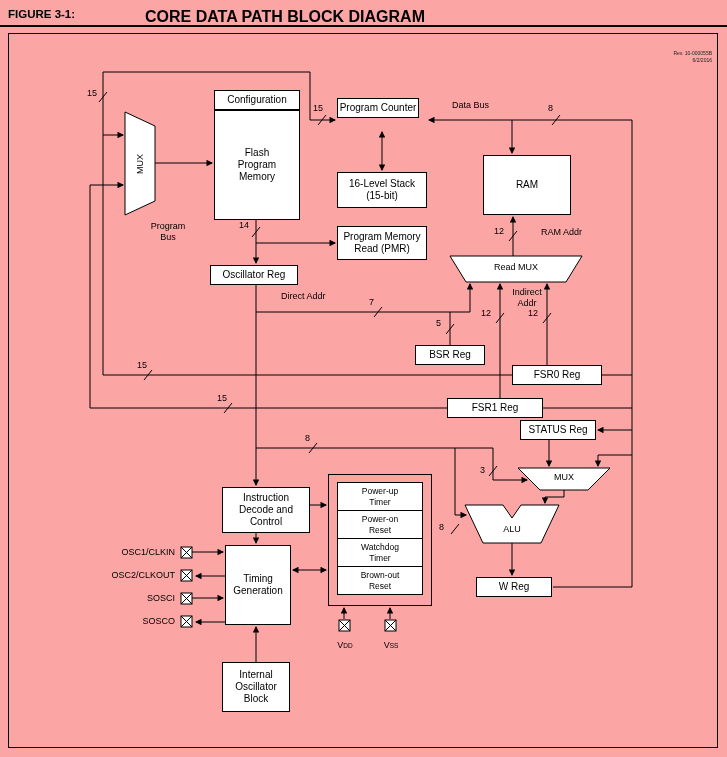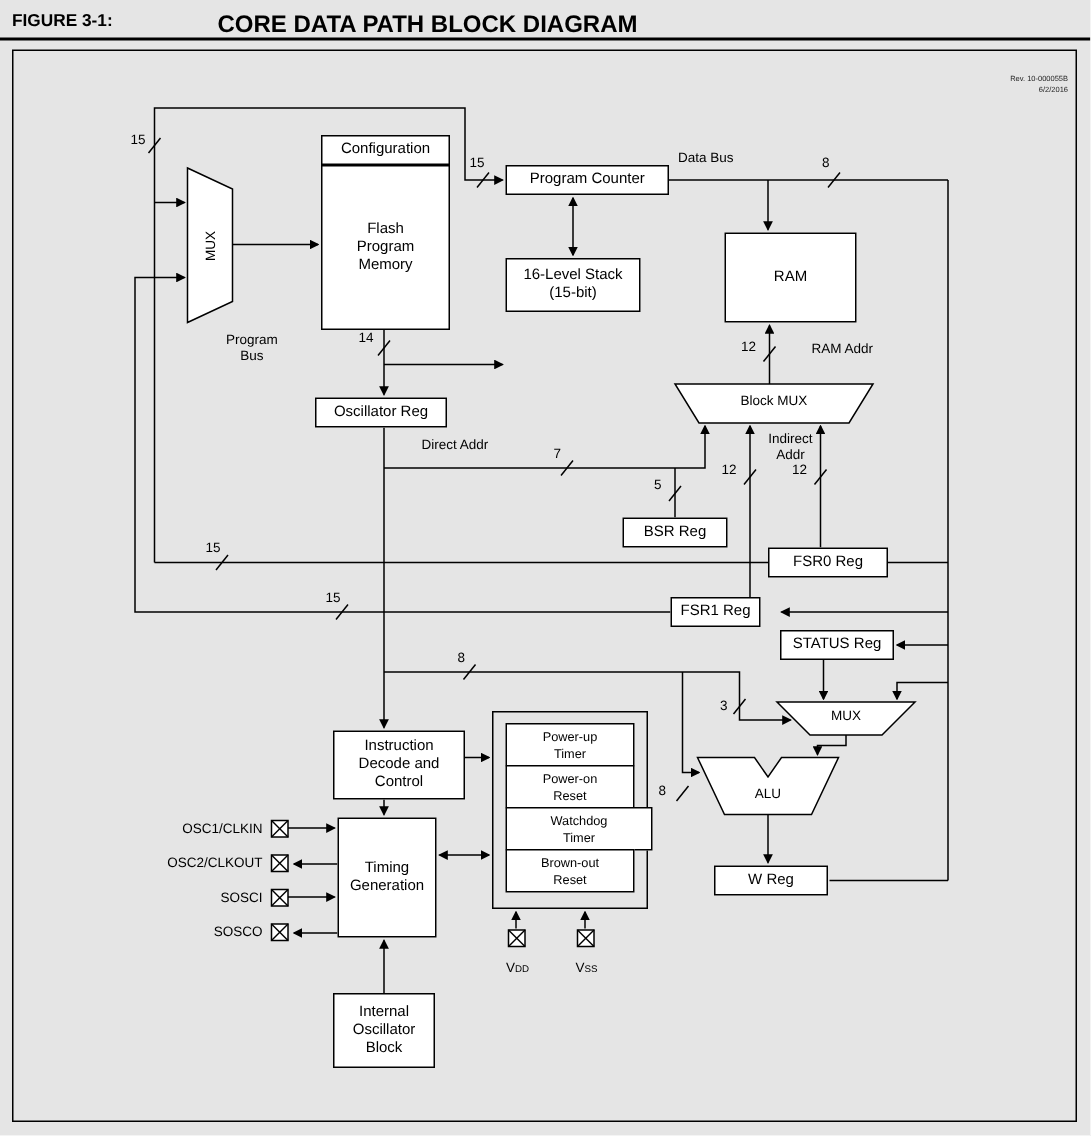--- a/index.html
+++ b/index.html
@@ -1,17 +1,17 @@
 <!DOCTYPE html>
 <html><head>
 <meta charset="utf-8">
 <style>
   html,body { margin:0; padding:0; background:#fff; }
   .canvas {
-    position:relative; width:727px; height:757px; background:#e5e5e5;
+    position:relative; width:727px; height:757px; background:#fca5a5;
     font-family:"Liberation Sans", sans-serif; color:#000; overflow:hidden;
   }
   .hdr-figure { position:absolute; left:8px; top:8px; font-weight:bold; font-size:11.5px; }
   .hdr-title  { position:absolute; left:145px; top:8px; font-weight:bold; font-size:16px; }
   .hdr-rule   { position:absolute; left:0; top:25px; width:727px; height:2px; background:#000; }
   .frame { position:absolute; left:8px; top:33px; width:710px; height:715px; border:1px solid #000; box-sizing:border-box; }
   .rev { position:absolute; left:600px; top:50px; width:112px; font-size:5px; line-height:1.4; text-align:right; color:#222; }
   svg.wires { position:absolute; left:0; top:0; }
   svg.wires line, svg.wires polyline { stroke:#000; stroke-width:1; fill:none; }
   svg.wires polygon { stroke:#000; stroke-width:1; fill:#fff; }
@@ -147,50 +147,52 @@
       <rect x="385" y="620" width="11" height="11"></rect>
       <line x1="385" y1="620" x2="396" y2="631"></line>
         <line x1="396" y1="620" x2="385" y2="631"></line>
     </g>
   </svg>
 
   <div class="box" style="left:214px;top:90px;width:86px;height:20px;">Configuration</div>
   <div class="box" style="left:214px;top:110px;width:86px;height:110px;">Flash
 Program
 Memory</div>
-  <div class="box" style="left:337px;top:110px;width:109px;height:20px;">Program Counter</div>
+  <div class="box" style="left:337px;top:98px;width:82px;height:20px;">Program Counter</div>
   <div class="box" style="left:337px;top:172px;width:90px;height:36px;">16-Level Stack
 (15-bit)</div>
   <div class="box" style="left:468px;top:155px;width:88px;height:60px;margin-left:15px;">RAM</div>
+  <div class="box" style="left:337px;top:226px;width:90px;height:34px;">Program Memory
+Read (PMR)</div>
   <div class="box" style="left:210px;top:265px;width:88px;height:20px;">Oscillator Reg</div>
   <div class="box" style="left:415px;top:345px;width:70px;height:20px;">BSR Reg</div>
-  <div class="box" style="left:512px;top:365px;width:80px;height:20px;text-align:center;">FSR0 Reg</div>
-  <div class="box" style="left:447px;top:398px;width:60px;height:20px;">FSR1 Reg</div>
+  <div class="box" style="left:512px;top:365px;width:90px;height:20px;text-align:center;">FSR0 Reg</div>
+  <div class="box" style="left:447px;top:398px;width:96px;height:20px;">FSR1 Reg</div>
   <div class="box" style="left:520px;top:420px;width:76px;height:20px;">STATUS Reg</div>
   <div class="box" style="left:476px;top:577px;width:76px;height:20px;">W Reg</div>
   <div class="box" style="left:222px;top:487px;width:88px;height:46px;">Instruction
 Decode and
 Control</div>
   <div class="box" style="left:328px;top:474px;width:104px;height:132px;background:transparent;"></div>
   <div class="box" style="left:337px;top:482px;width:86px;height:29px;font-size:8.5px;">Power-up
 Timer</div>
   <div class="box" style="left:337px;top:510px;width:86px;height:29px;font-size:8.5px;">Power-on
 Reset</div>
-  <div class="box" style="left:337px;top:538px;width:98px;height:29px;font-size:8.5px;">Watchdog
+  <div class="box" style="left:337px;top:538px;width:86px;height:29px;font-size:8.5px;">Watchdog
 Timer</div>
   <div class="box" style="left:337px;top:566px;width:86px;height:29px;font-size:8.5px;">Brown-out
 Reset</div>
   <div class="box" style="left:225px;top:545px;width:66px;height:80px;">Timing
 Generation</div>
   <div class="box" style="left:222px;top:662px;width:68px;height:50px;">Internal
 Oscillator
 Block</div>
 
   <div class="shape-lbl rot" style="left:126px;top:150px;width:28px;height:28px;">MUX</div>
-  <div class="shape-lbl" style="left:466px;top:258px;width:100px;height:18px;">Block MUX</div>
+  <div class="shape-lbl" style="left:466px;top:258px;width:100px;height:18px;">Read MUX</div>
   <div class="shape-lbl" style="left:534px;top:468px;width:60px;height:18px;">MUX</div>
   <div class="shape-lbl" style="left:482px;top:520px;width:60px;height:18px;">ALU</div>
 
   <div class="lbl" style="left:452px;top:100px;">Data Bus</div>
   <div class="lbl" style="left:141px;top:221px;width:54px;text-align:center;">Program
 Bus</div>
   <div class="lbl" style="left:281px;top:291px;">Direct Addr</div>
   <div class="lbl" style="left:501px;top:287px;width:52px;text-align:center;">Indirect
 Addr</div>
   <div class="lbl" style="left:541px;top:227px;">RAM Addr</div>

